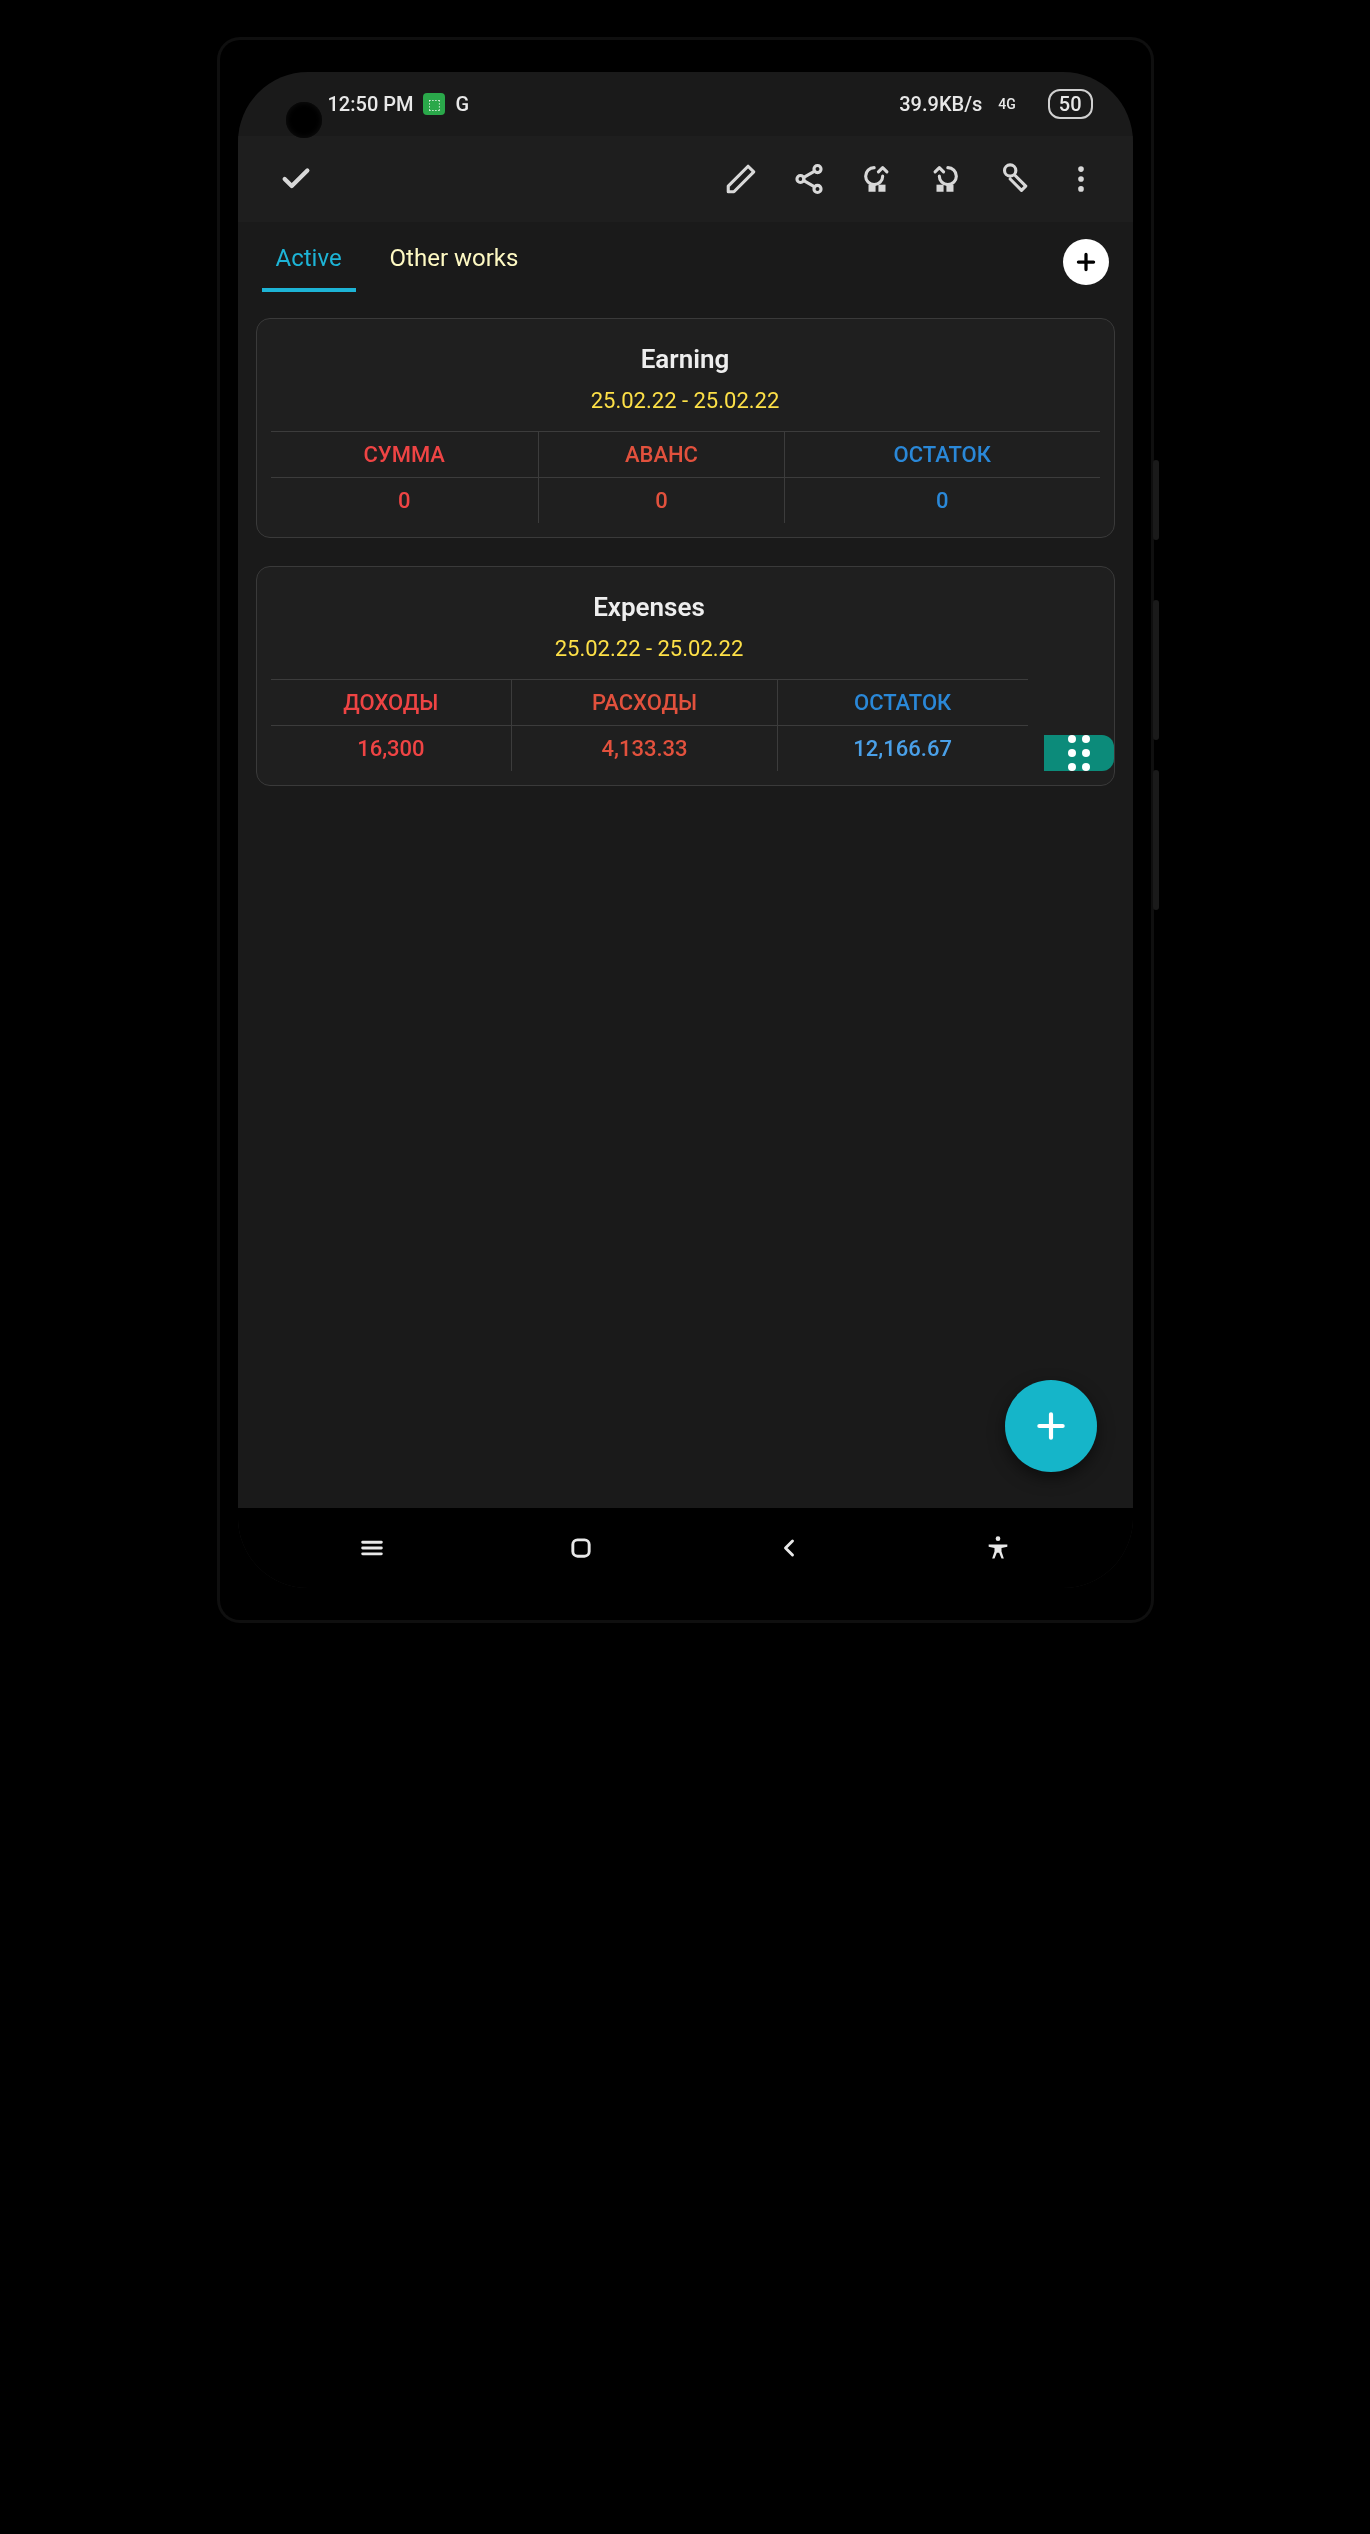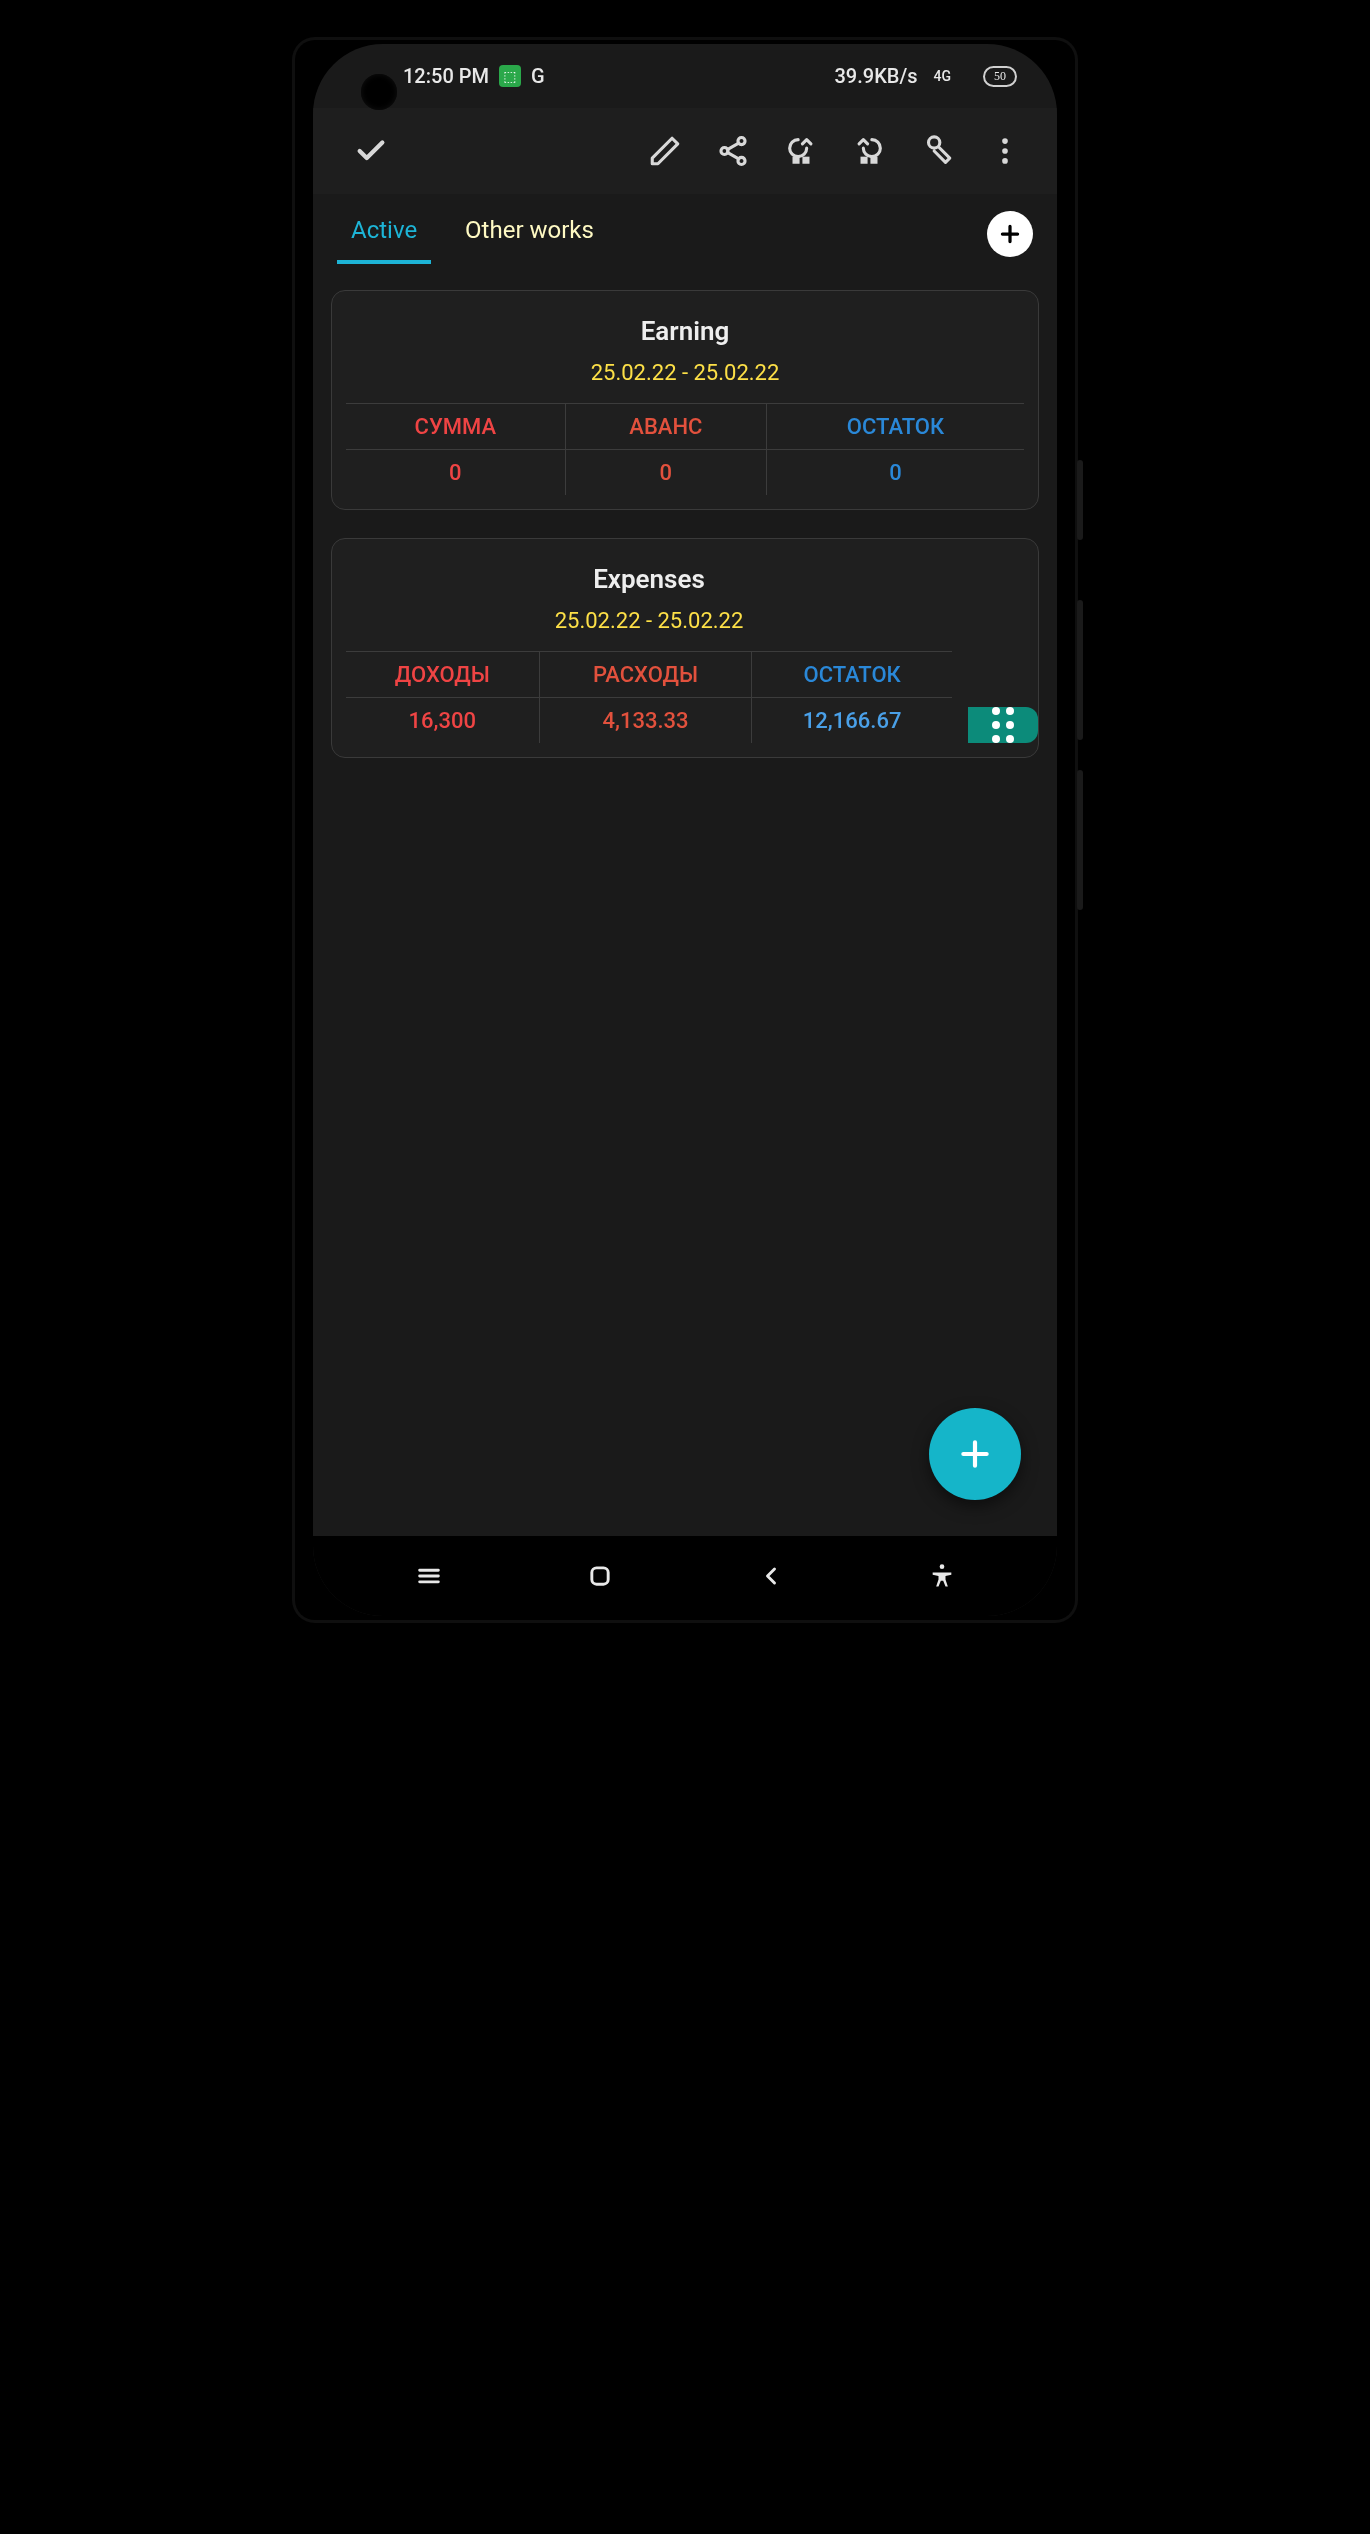--- a/index.html
+++ b/index.html
@@ -7,25 +7,25 @@
     background: #000;
     display: flex;
     justify-content: center;
     align-items: flex-start;
     min-height: 2534px;
     width: 1370px;
     font-family: -apple-system, Roboto, "Segoe UI", sans-serif;
     padding-top: 40px;
   }
   .phone-frame {
-    width: 780px;
+    width: 931px;
     height: 1580px;
     background: #000;
     border-radius: 20px;
-    padding: 4px 18px;
+    padding: 32px 18px;
     box-shadow: 0 0 0 3px #0f0f0f, 0 0 0 10px #000, 0 0 30px rgba(0,0,0,0.8);
     position: relative;
   }
   .phone-side-btn {
     position: absolute;
     right: -8px;
     width: 6px;
     background: #1a1a1a;
     border-radius: 3px;
   }
@@ -63,22 +63,21 @@
     color: #e8e8e8;
     font-size: 20px;
     font-weight: 500;
   }
   .status-left { display: flex; align-items: center; gap: 10px; }
   .status-right { display: flex; align-items: center; gap: 8px; }
   .status-battery {
     border: 2px solid #d0d0d0;
     border-radius: 12px;
     padding: 1px 9px;
-    font-size: 12px;
-    font-family: Liberation Serif, serif;
+    font-size: 20px;
   }
   .g-icon {
     background:#2aa84a;
     width:22px; height:22px;
     border-radius:4px;
     display:flex;align-items:center;justify-content:center;
     font-size:14px;color:#fff;
   }
   
   .toolbar {

